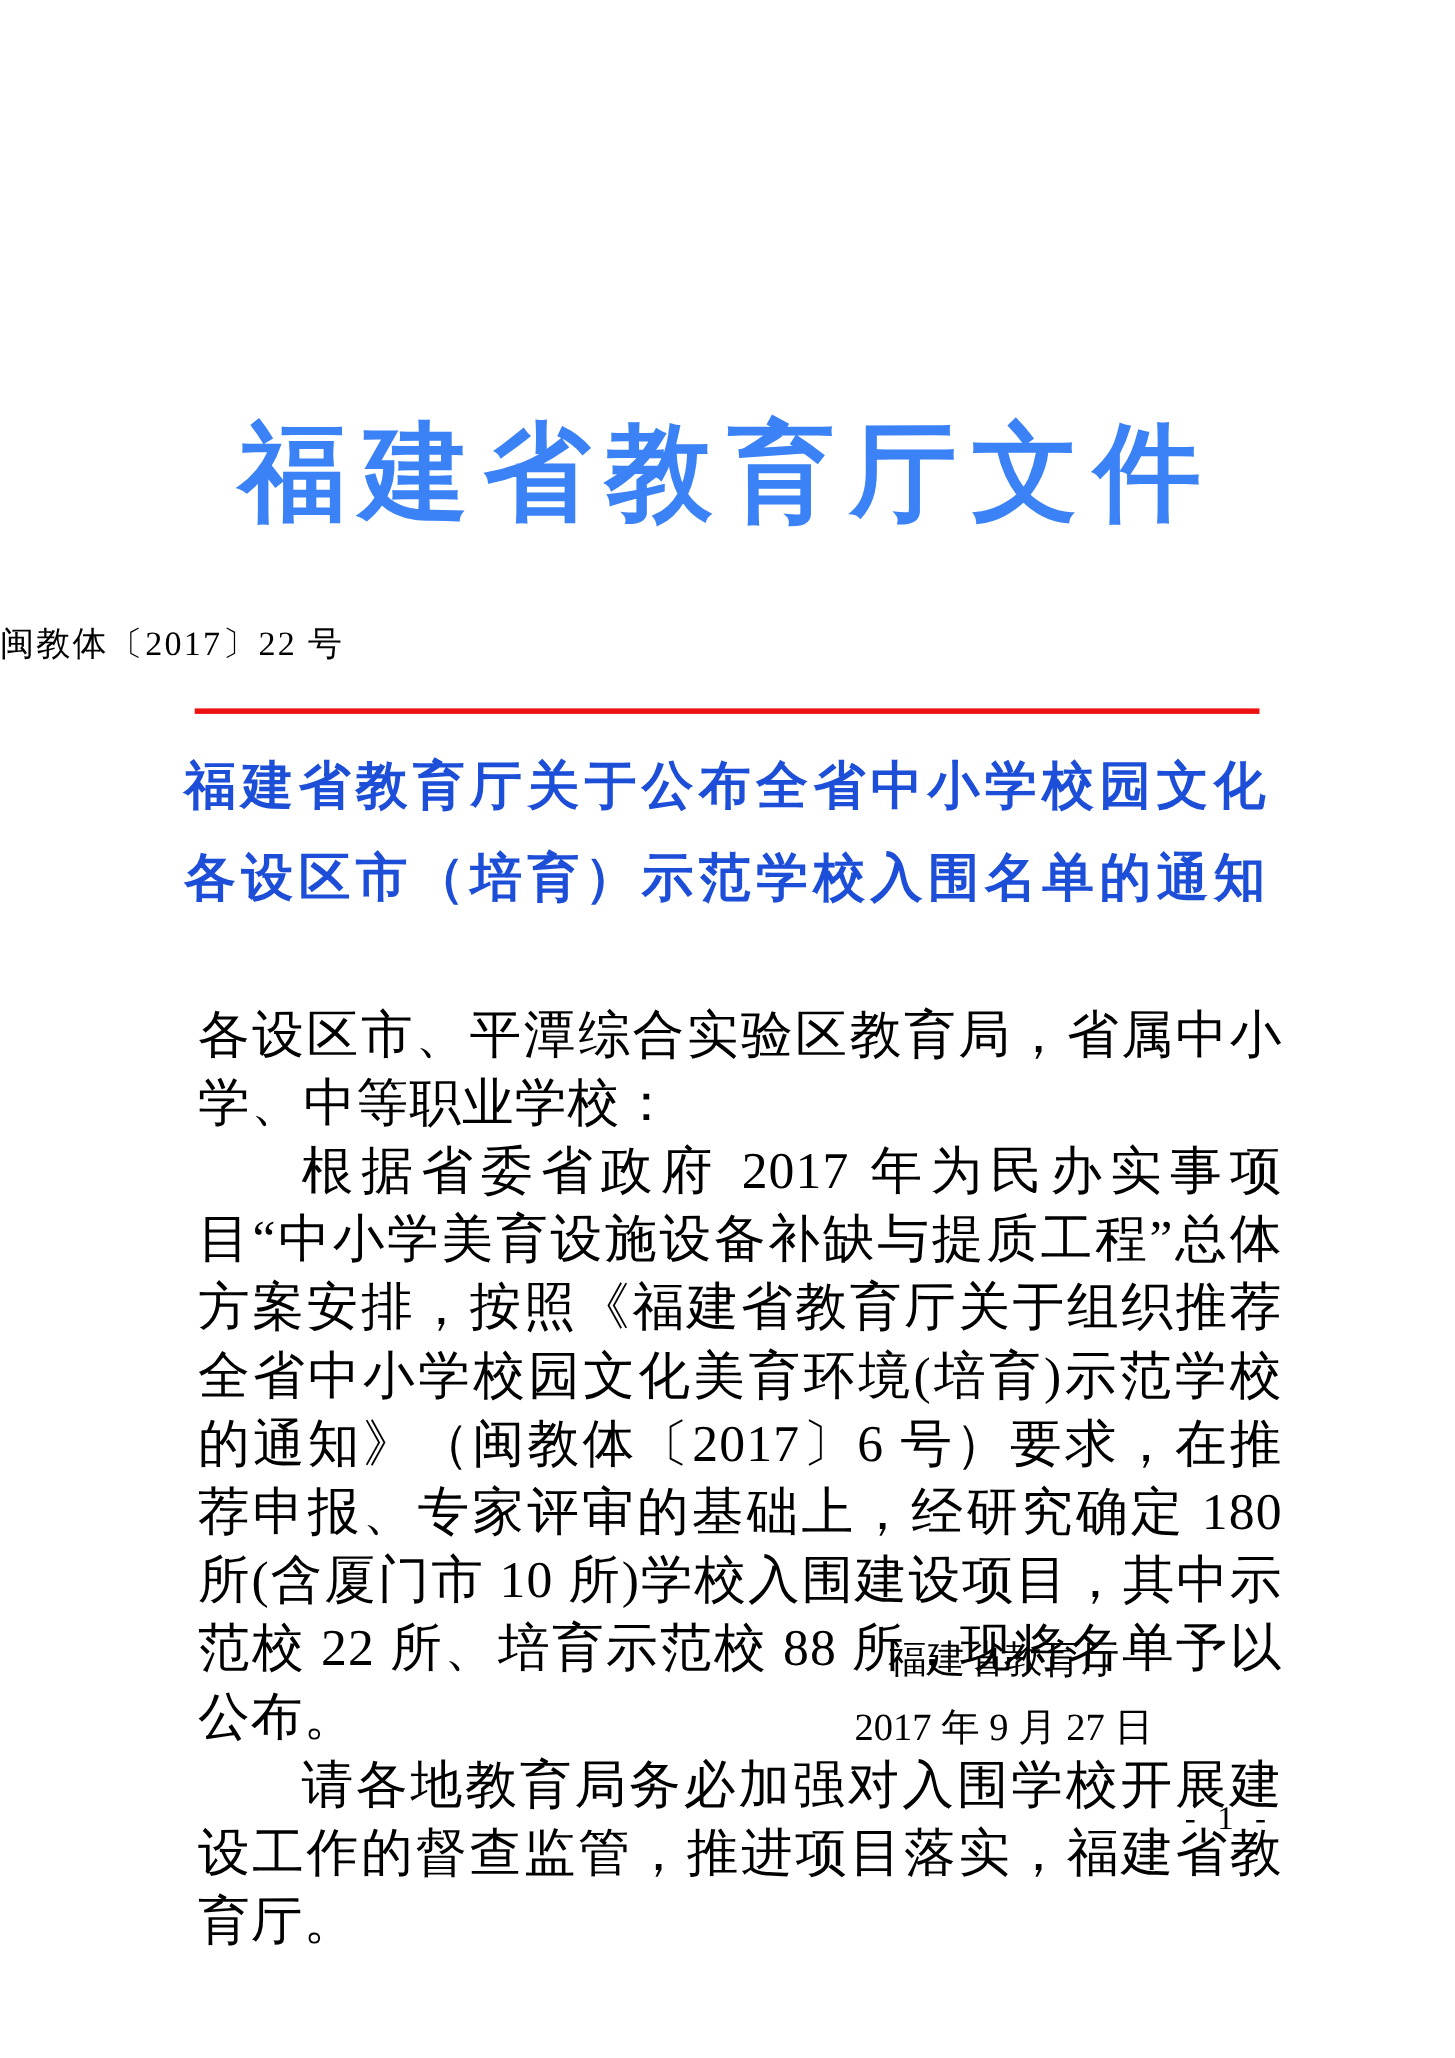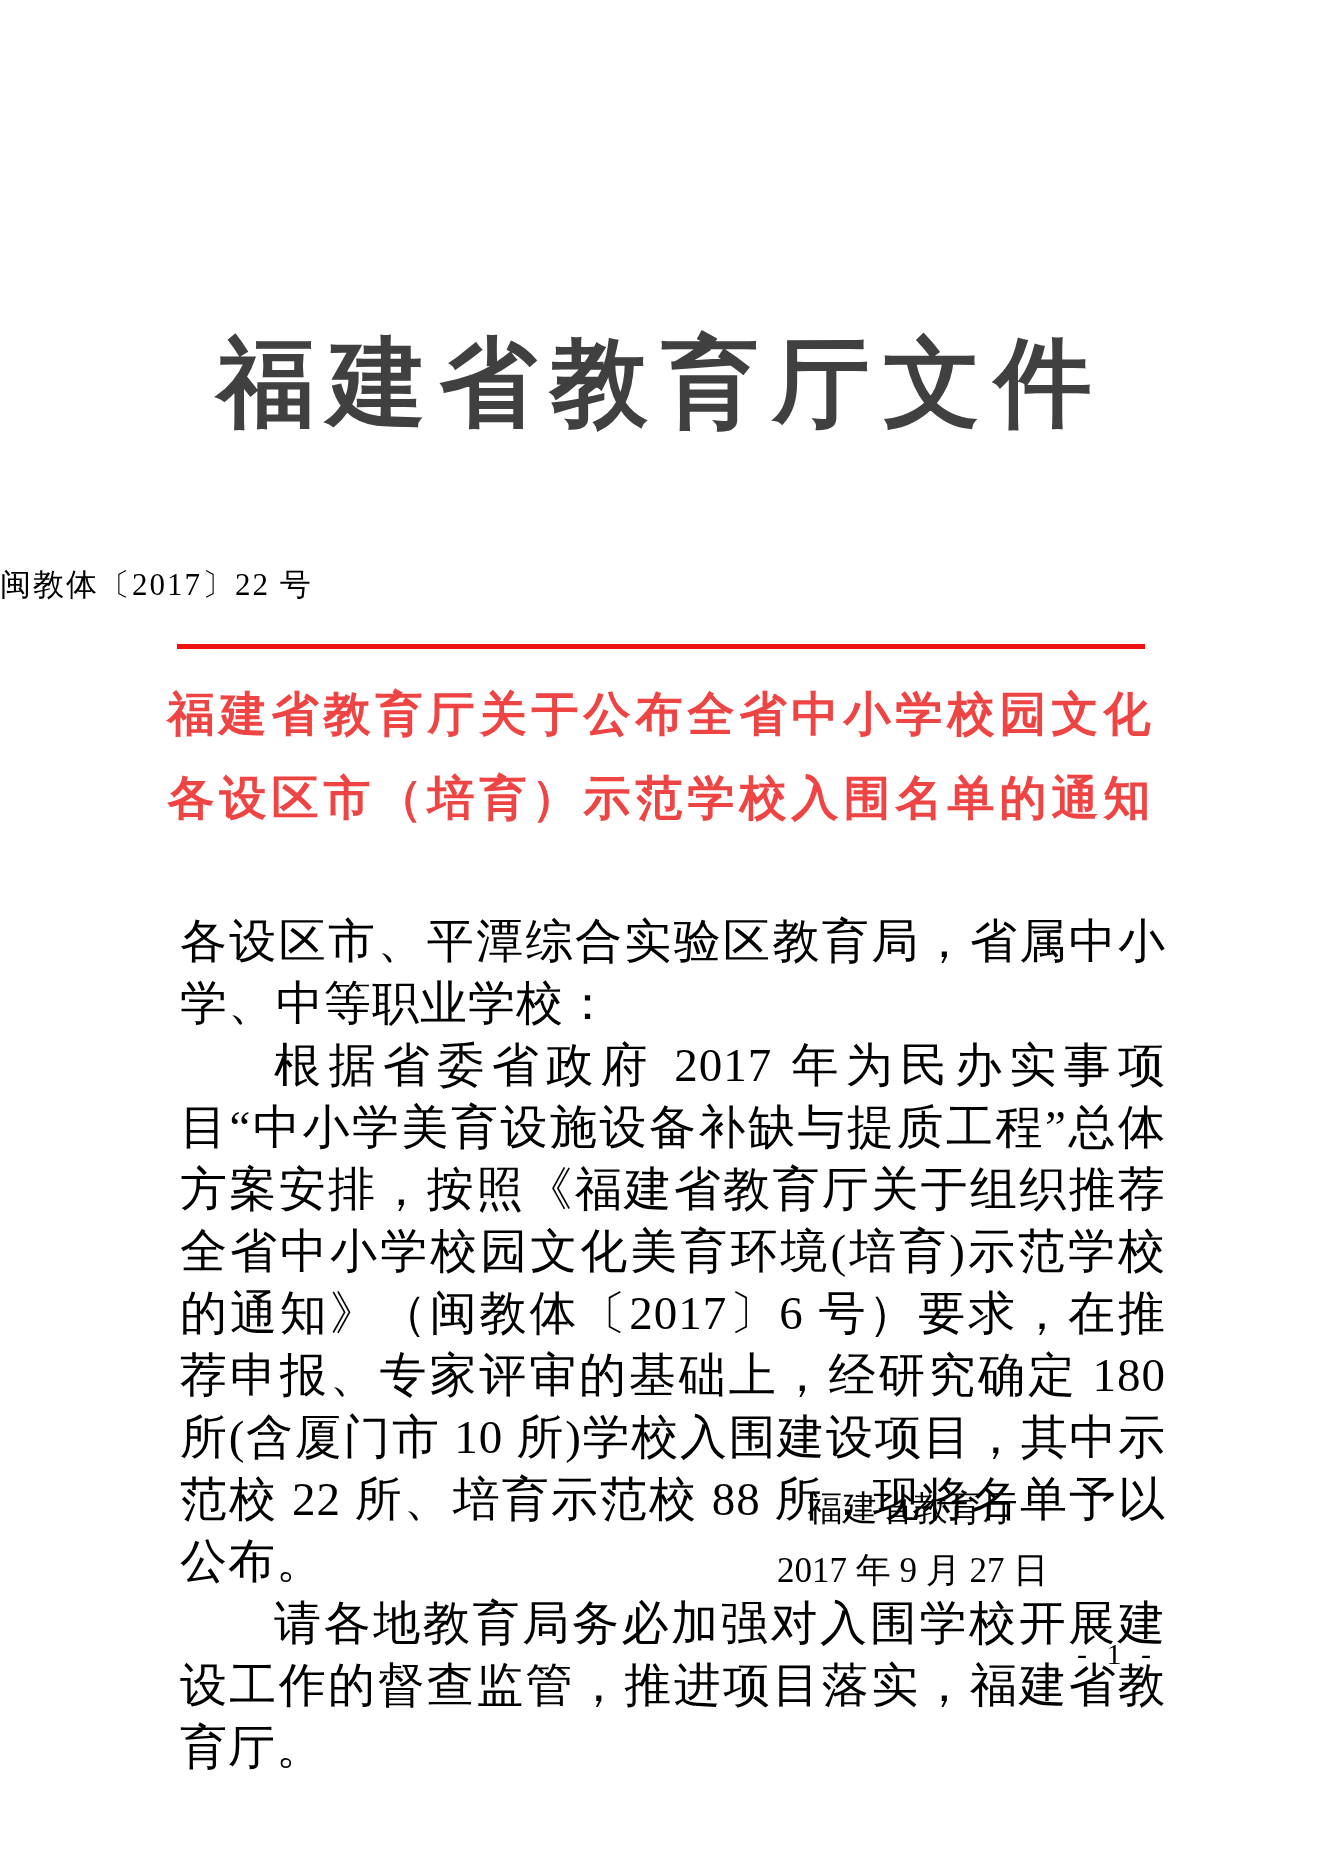--- a/index.html
+++ b/index.html
@@ -50,21 +50,21 @@
     position: absolute;
     top: 672px;
     left: 0;
     width: 100%;
     text-align: center;
     font-family: "Liberation Sans", "DejaVu Sans", sans-serif;
     font-weight: bold;
     font-size: 47px;
     line-height: 84px;
     letter-spacing: 5px;
-    color: #ef4444;
+    color: #1d4ed8;
   }
   .body-text {
     position: absolute;
     top: 910px;
     left: 180px;
     width: 986px;
     font-size: 47px;
     line-height: 62px;
     text-align: justify;
     letter-spacing: 1px;
@@ -93,21 +93,21 @@
     font-size: 30px;
     line-height: 1.2;
     letter-spacing: 6px;
   }
 </style>
 </head>
 <body>
 
 <div class="page">
 
-  <div class="banner-title" style="color: #404040;">福建省教育厅文件</div>
+  <div class="banner-title" style="color: #3b82f6; margin-top: 47px;">福建省教育厅文件</div>
 
   <div class="doc-number">闽教体〔2017〕22 号</div>
 
   <div class="red-rule" style="background: rgb(238, 17, 17);"></div>
 
   <div class="doc-title">
     <div>福建省教育厅关于公布全省中小学校园文化</div>
     <div>各设区市（培育）示范学校入围名单的通知</div>
   </div>
 

